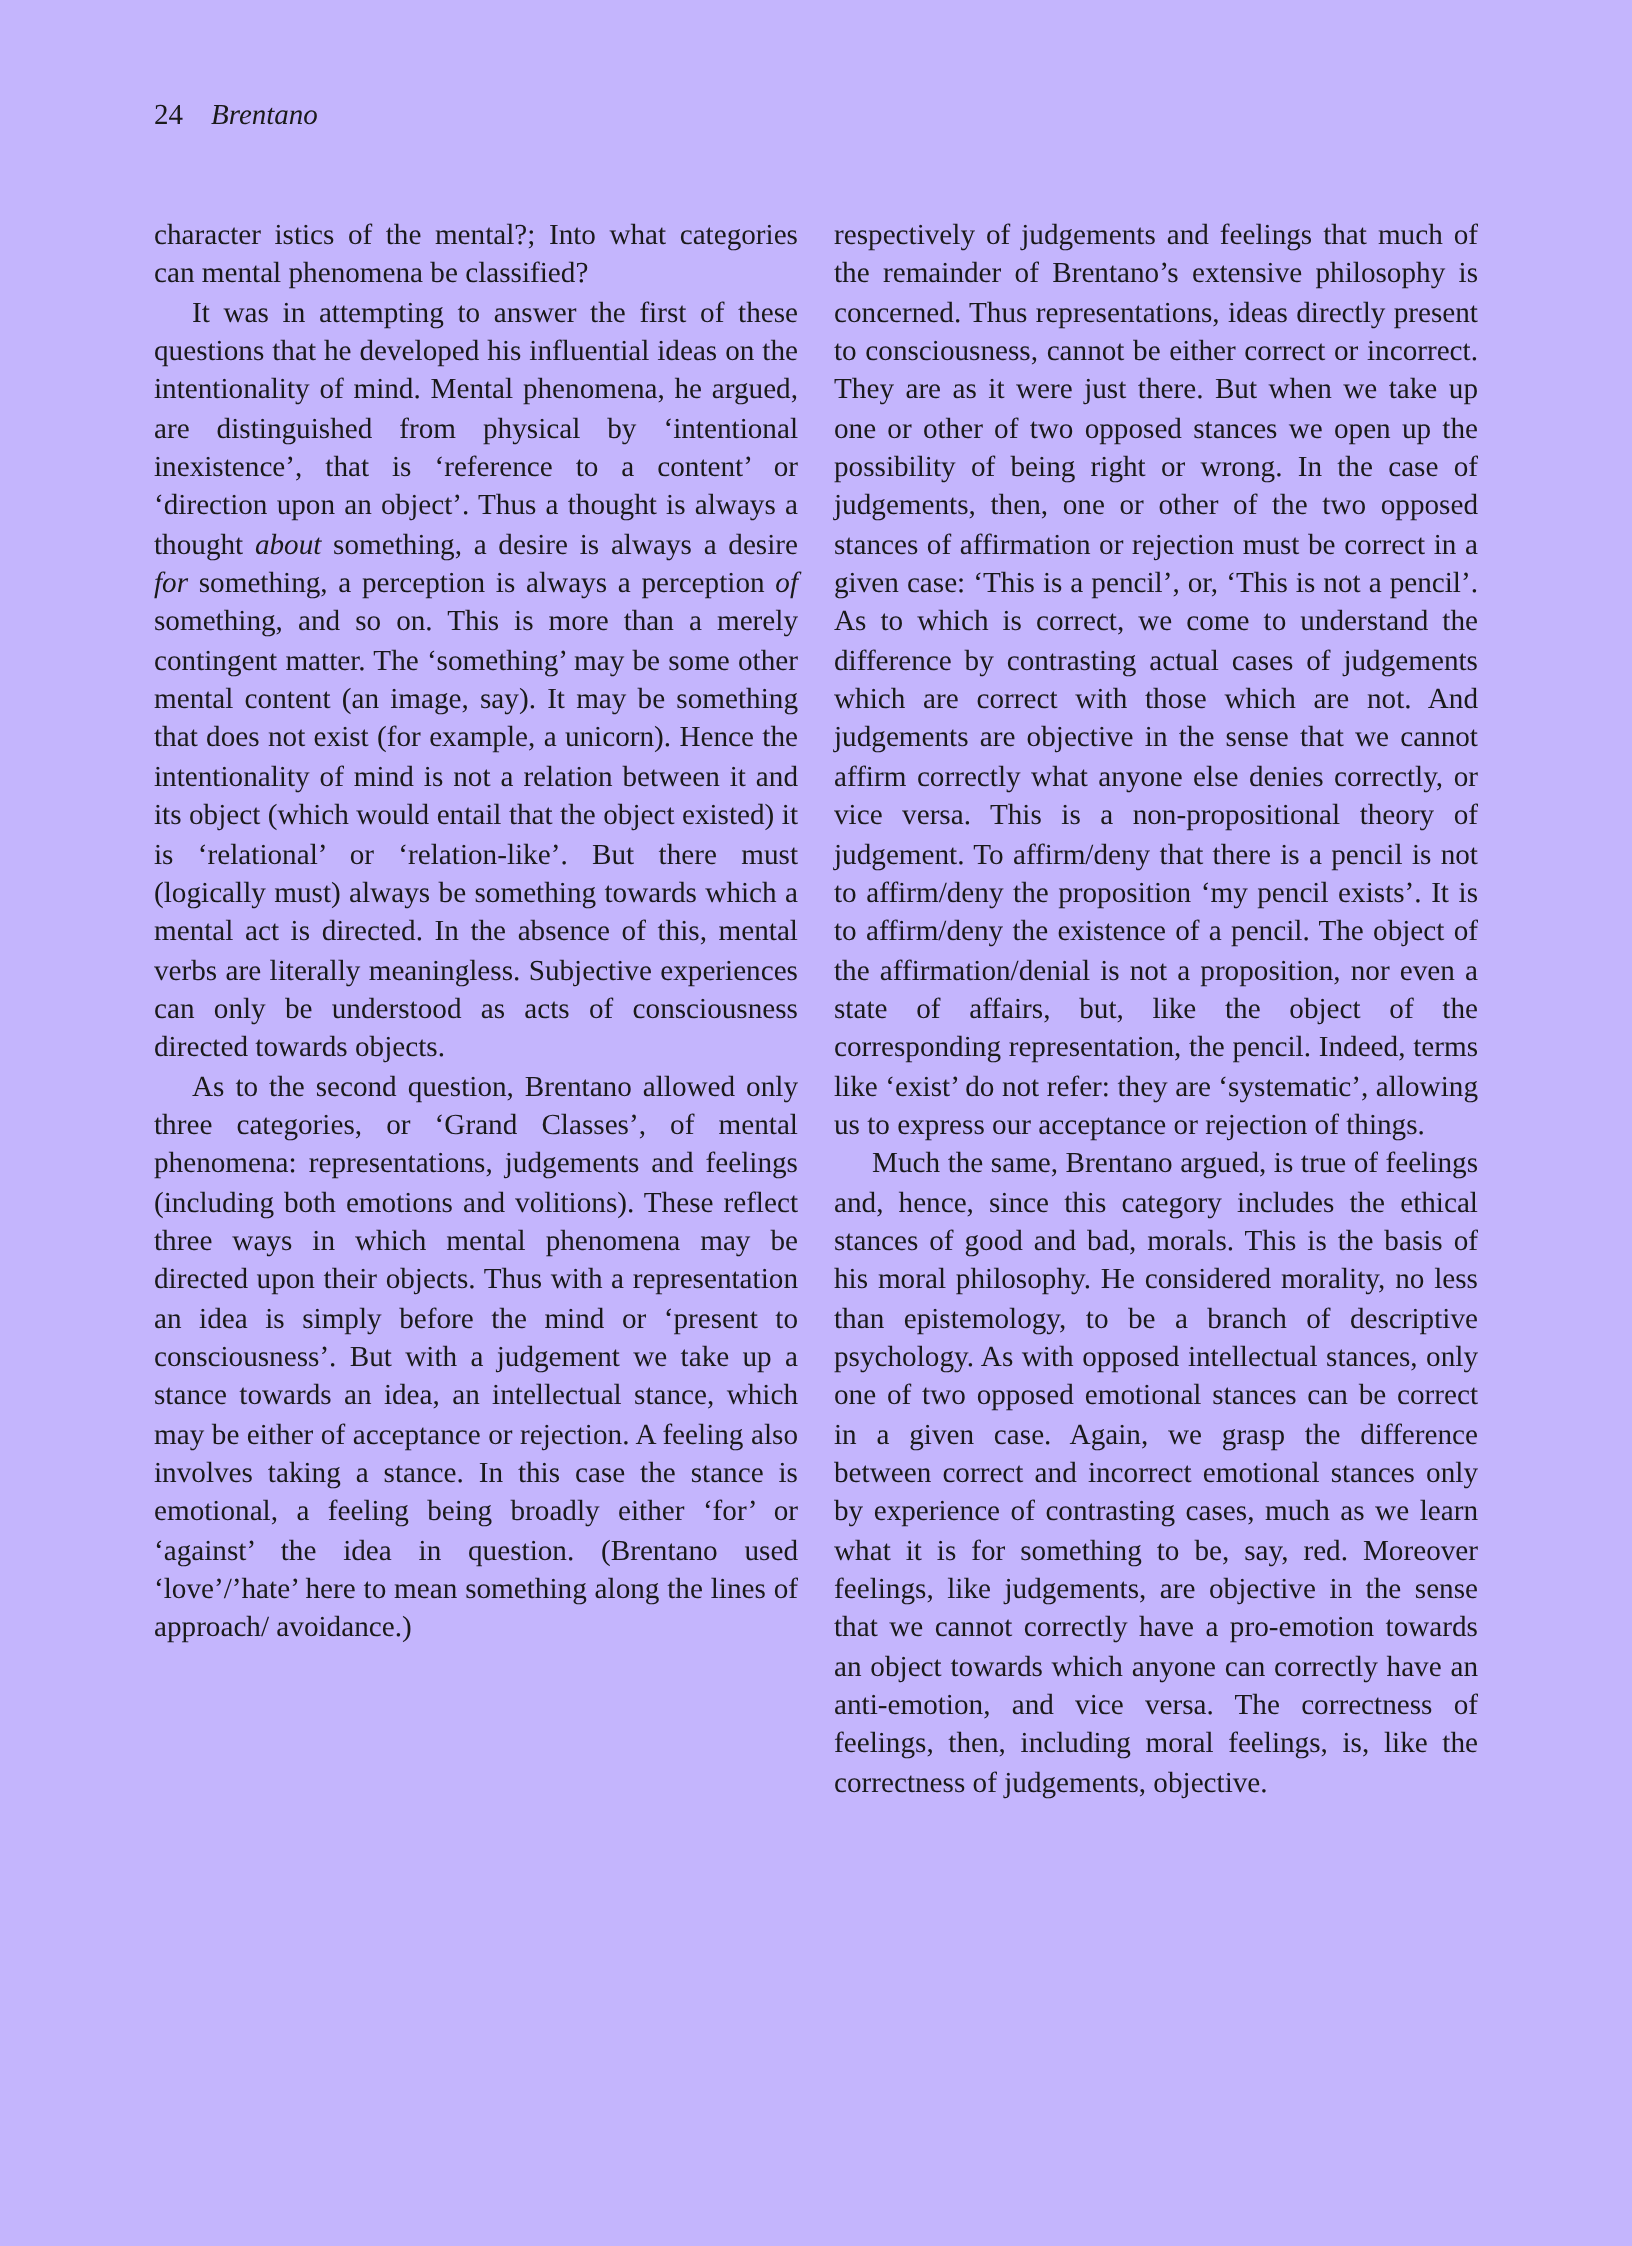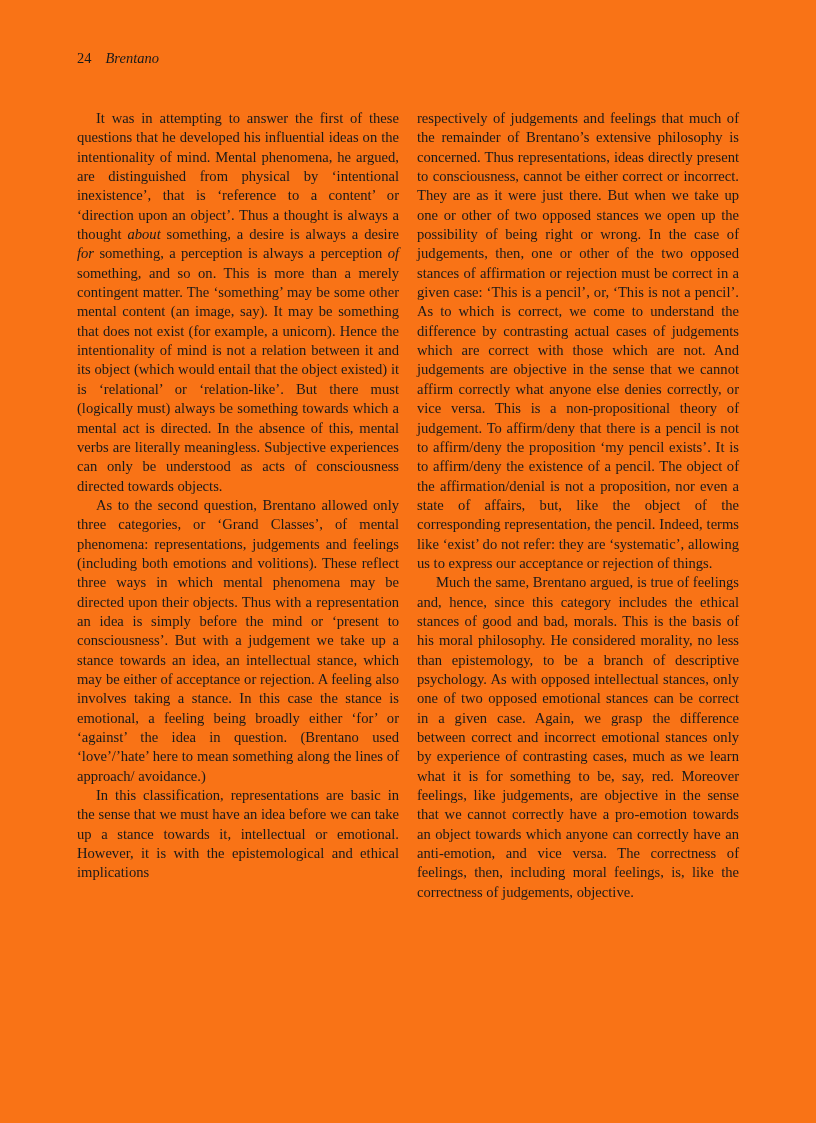--- a/index.html
+++ b/index.html
@@ -11,21 +11,21 @@
     width: 816px;
     height: 1123px;
     font-family: "Liberation Serif", "DejaVu Serif", serif;
     color: #1a1a1a;
     overflow: hidden;
   }
   .page {
     position: relative;
     width: 816px;
     height: 1123px;
-    background: #f97316;
+    background: #c4b5fd;
   }
   
   .running-head {
     position: absolute;
     left: 77px;
     top: 50px;
     font-size: 14.5px;
     line-height: 1.2;
     white-space: nowrap;
   }
@@ -72,23 +72,23 @@
 <body>
 
 <div class="page">
 
   <div class="running-head">
     <span class="folio">24</span><span class="book-title">Brentano</span>
   </div>
 
   <div class="body-columns">
     <div class="column" id="col-left">
+        <p class="cont">character istics of the mental?; Into what categories can mental phenomena be classified?</p>
         <p>It was in attempting to answer the first of these questions that he developed his influential ideas on the intentionality of mind. Mental phenomena, he argued, are distinguished from physical by ‘intentional inexistence’, that is ‘reference to a content’ or ‘direction upon an object’. Thus a thought is always a thought <em>about</em> something, a desire is always a desire <em>for</em> something, a perception is always a perception <em>of</em> something, and so on. This is more than a merely contingent matter. The ‘something’ may be some other mental content (an image, say). It may be something that does not exist (for example, a unicorn). Hence the intentionality of mind is not a relation between it and its object (which would entail that the object existed) it is ‘relational’ or ‘relation-like’. But there must (logically must) always be something towards which a mental act is directed. In the absence of this, mental verbs are literally meaningless. Subjective experiences can only be understood as acts of consciousness directed towards objects.</p>
         <p>As to the second question, Brentano allowed only three categories, or ‘Grand Classes’, of mental phenomena: representations, judgements and feelings (including both emotions and volitions). These reflect three ways in which mental phenomena may be directed upon their objects. Thus with a representation an idea is simply before the mind or ‘present to consciousness’. But with a judgement we take up a stance towards an idea, an intellectual stance, which may be either of acceptance or rejection. A feeling also involves taking a stance. In this case the stance is emotional, a feeling being broadly either ‘for’ or ‘against’ the idea in question. (Brentano used ‘love’/’hate’ here to mean something along the lines of approach/ avoidance.)</p>
-        <p class="runover">In this classification, representations are basic in the sense that we must have an idea before we can take up a stance towards it, intellectual or emotional. However, it is with the epistemological and ethical implications</p>
       </div>
     <div class="column" id="col-right">
         <p class="cont">respectively of judgements and feelings that much of the remainder of Brentano’s extensive philosophy is concerned. Thus representations, ideas directly present to consciousness, cannot be either correct or incorrect. They are as it were just there. But when we take up one or other of two opposed stances we open up the possibility of being right or wrong. In the case of judgements, then, one or other of the two opposed stances of affirmation or rejection must be correct in a given case: ‘This is a pencil’, or, ‘This is not a pencil’. As to which is correct, we come to understand the difference by contrasting actual cases of judgements which are correct with those which are not. And judgements are objective in the sense that we cannot affirm correctly what anyone else denies correctly, or vice versa. This is a non-propositional theory of judgement. To affirm/deny that there is a pencil is not to affirm/deny the proposition ‘my pencil exists’. It is to affirm/deny the existence of a pencil. The object of the affirmation/denial is not a proposition, nor even a state of affairs, but, like the object of the corresponding representation, the pencil. Indeed, terms like ‘exist’ do not refer: they are ‘systematic’, allowing us to express our acceptance or rejection of things.</p>
         <p>Much the same, Brentano argued, is true of feelings and, hence, since this category includes the ethical stances of good and bad, morals. This is the basis of his moral philosophy. He considered morality, no less than epistemology, to be a branch of descriptive psychology. As with opposed intellectual stances, only one of two opposed emotional stances can be correct in a given case. Again, we grasp the difference between correct and incorrect emotional stances only by experience of contrasting cases, much as we learn what it is for something to be, say, red. Moreover feelings, like judgements, are objective in the sense that we cannot correctly have a pro-emotion towards an object towards which anyone can correctly have an anti-emotion, and vice versa. The correctness of feelings, then, including moral feelings, is, like the correctness of judgements, objective.</p>
       </div>
   </div>
 
 </div>
 
 </body></html>

